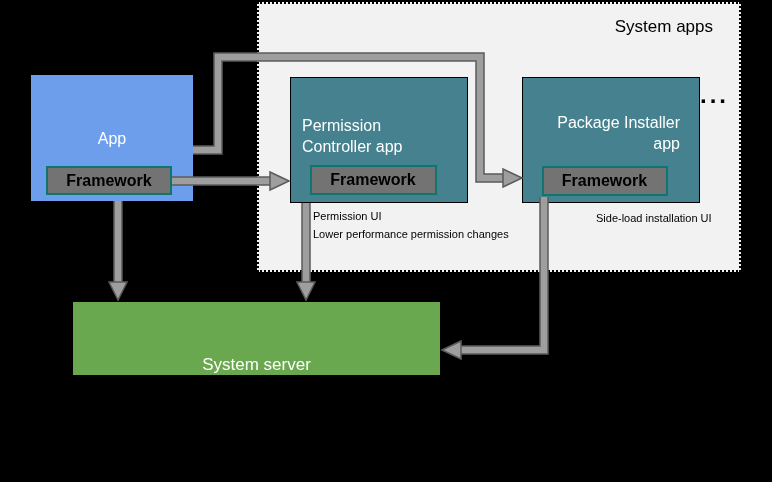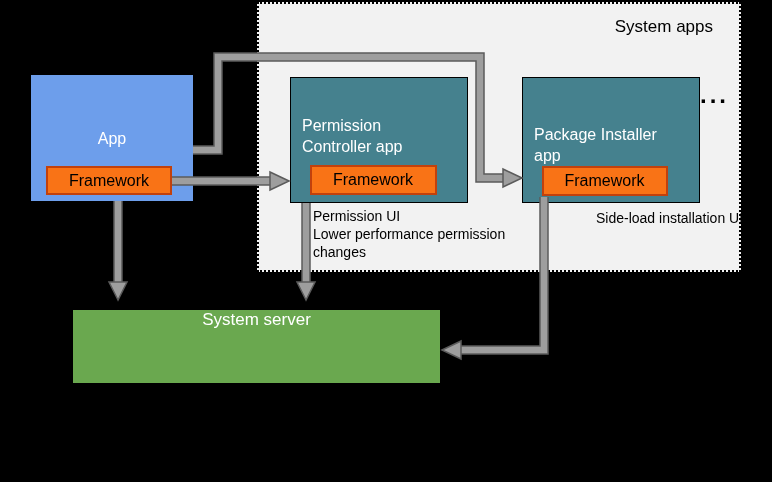--- a/index.html
+++ b/index.html
@@ -56,53 +56,53 @@
   .pi-box { left: 522px; top: 77px; }
   .sysapp-label {
     position: absolute;
     left: 11px;
     width: 146px;
     color: #fff;
     font-size: 16px;
     line-height: 21px;
   }
   .pc-box .sysapp-label { top: 37px; }
-  .pi-box .sysapp-label { top: 46px; }
+  .pi-box .sysapp-label { top: 34px; text-align: right; }
 
   .framework {
     position: absolute;
-    background: #f97316;
-    border: 2px solid #c2410c;
+    background: #737373;
+    border: 2px solid #0f766e;
     box-sizing: border-box;
     display: flex;
     align-items: center;
     justify-content: center;
     color: #000;
     font-size: 16px;
     z-index: 3;
+    font-weight: bold;
   }
   .app-framework { left: 15px; top: 91px; width: 126px; height: 29px; }
   .pc-framework  { left: 18.5px; top: 86.5px; width: 127px; height: 30px; }
   .pi-framework  { left: 18.5px; top: 87.5px; width: 126px; height: 30px; }
 
   .server-box {
     left: 73px; top: 302px;
     width: 367px; height: 73px;
     background: #6aa84f;
     display: flex;
-    align-items: flex-start;
+    align-items: flex-end;
     justify-content: center;
-    margin-top: 8px;
   }
   .server-label { color: #fff; font-size: 17px; }
 
   .note {
     position: absolute;
     color: #000;
-    font-size: 14px;
+    font-size: 11px;
     line-height: 18px;
     white-space: pre-line;
     z-index: 6;
   }
   .note-pc { left: 313px; top: 207px; width: 222px; }
   .note-pi { left: 548px; top: 209px; width: 200px; padding-left: 48px; }
 
   .ellipsis {
     position: absolute;
     left: 700px; top: 81px;

